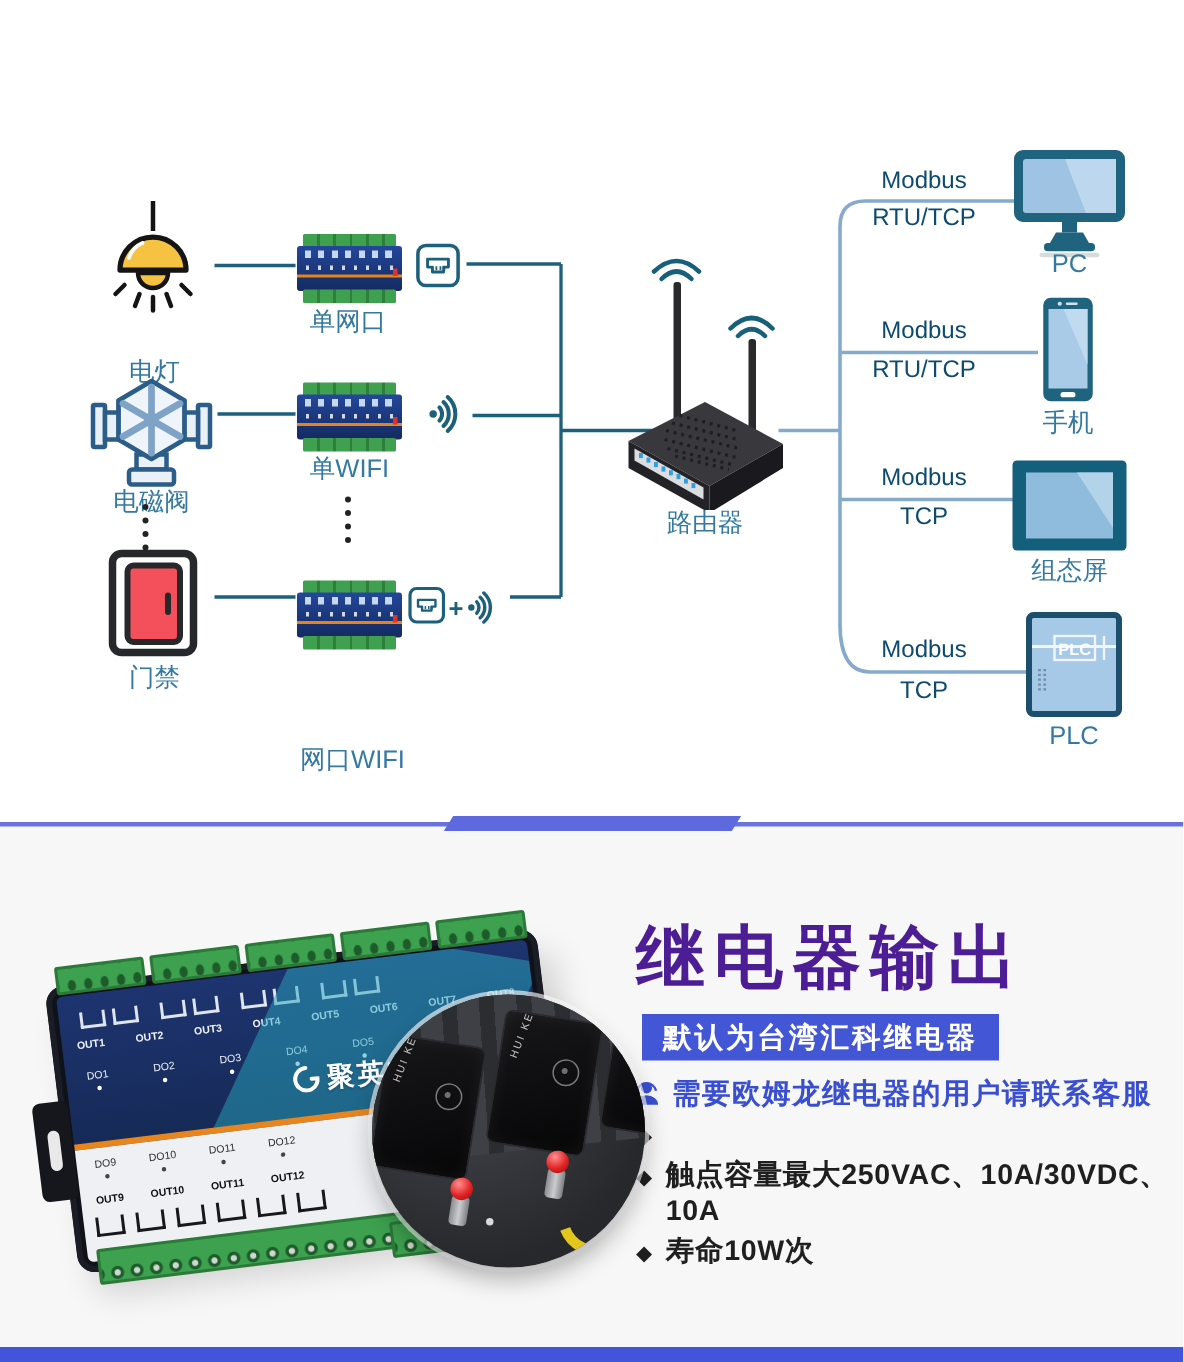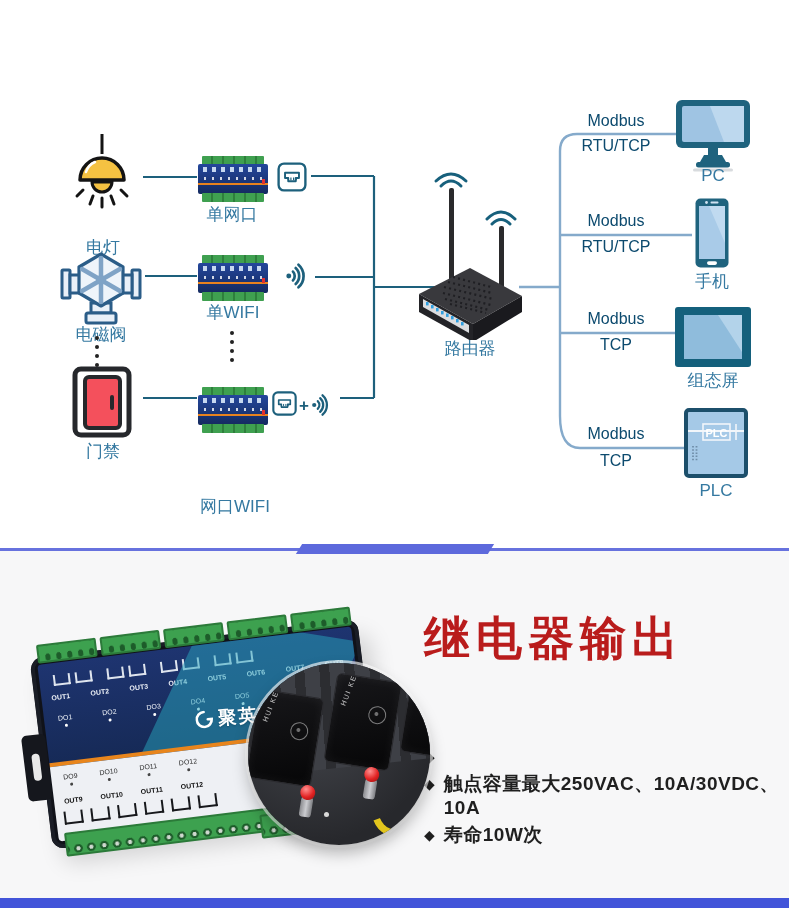--- a/index.html
+++ b/index.html
@@ -27,21 +27,21 @@
     background:repeating-linear-gradient(90deg,rgba(255,255,255,.8) 0 2px,transparent 2px 8px);}
   .mini .orange{position:absolute;left:0;right:0;bottom:9px;height:2px;background:#e8821e;}
   .mini .red{position:absolute;right:3px;bottom:10px;width:3px;height:5px;background:#e03030;}
   .combo-plus{position:absolute;color:#1d607c;font-size:17px;font-weight:bold;}
   
   .sec2-bg{left:0;top:551px;width:789px;height:357px;background:#f7f7f8;}
   .divider-line{left:0;top:548px;width:789px;height:3px;background:#6772de;}
   .divider-bar{left:299px;top:544px;width:192px;height:10px;background:#5d69dc;transform:skewX(-32deg);}
   .bottom-bar{left:0;top:898px;width:789px;height:10px;background:#4254d9;}
   
-  .relay-title{left:424px;top:608px;width:365px;font-size:46px;font-weight:800;color:#b91c1c;
+  .relay-title{left:424px;top:608px;width:365px;font-size:46px;font-weight:800;color:#4c1d95;
                letter-spacing:6px;}
   .relay-badge{left:428px;top:676px;height:31px;min-width:209px;background:#4356d6;color:#fff;
                font-size:19px;font-weight:bold;display:inline-flex;align-items:center;
                justify-content:center;padding:0 14px;letter-spacing:2px;box-sizing:border-box;}
   .relay-note{left:421px;top:716px;display:flex;align-items:center;gap:7px;color:#3a4fd0;
               font-size:19px;font-weight:bold;letter-spacing:1px;}
   .bullets{left:424px;top:745px;width:360px;}
   .bullet-row{display:flex;align-items:flex-start;margin-bottom:3px;}
   .diamond{font-size:14px;color:#1f1f1f;line-height:24px;margin-right:9px;flex:0 0 auto;}
   .btext{font-size:19px;line-height:24px;color:#1f1f1f;font-weight:600;white-space:pre-line;
@@ -332,21 +332,30 @@
     <text x="32.5" y="28.5" text-anchor="middle" font-size="11" font-weight="bold" fill="#ffffff">PLC</text>
     <path d="M9,38 v15 M12.5,38 v15" stroke="#6f8ea9" stroke-width="1.8" stroke-dasharray="1.5 1.7"></path>
   </svg>
   <div class="lbl" style="left:678px;top:481px;width:76px;">PLC</div>
 
   <div class="abs sec2-bg"></div>
   <div class="abs divider-line"></div>
   <div class="abs divider-bar"></div>
 
   <div class="abs relay-title">继电器输出</div>
-
+  <div class="abs relay-badge">默认为台湾汇科继电器</div>
+
+  <div class="abs relay-note">
+    <svg width="20" height="20" viewBox="0 0 20 20">
+      <circle cx="10" cy="6.3" r="3.7" fill="#3a4fd0"></circle>
+      <path d="M2.3,17.5 a7.7,6.4 0 0 1 15.4,0 z" fill="#3a4fd0"></path>
+      <path d="M3.6,8.2 a6.6,6.6 0 0 1 12.8,0" stroke="#3a4fd0" stroke-width="1.6" fill="none"></path>
+    </svg>
+    <span>需要欧姆龙继电器的用户请联系客服</span>
+  </div>
 
   <div class="abs bullets">
     <div class="bullet-row">
       <span class="diamond">◆</span>
     </div>
     <div class="bullet-row">
       <span class="diamond">◆</span>
       <span class="btext">触点容量最大250VAC、10A/30VDC、10A</span>
     </div>
     <div class="bullet-row">

